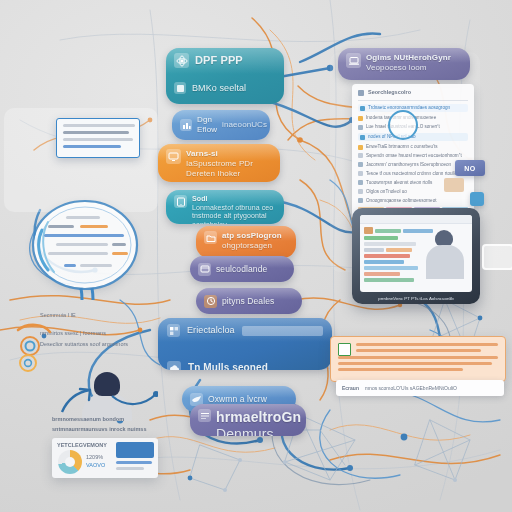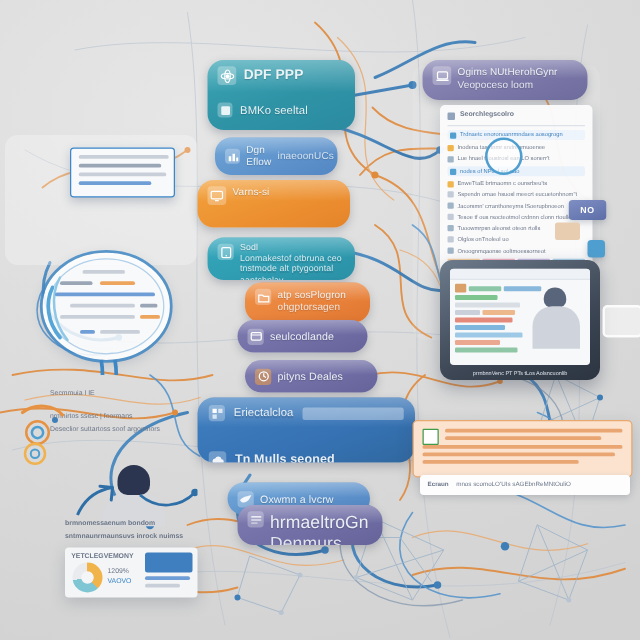--- a/index.html
+++ b/index.html
@@ -15,21 +15,21 @@
   .layer{position:absolute;left:0;top:0;width:512px;height:512px;}
   svg.layer{pointer-events:none;}
 
   
   .card{position:absolute;border-radius:13px;overflow:hidden;
     box-shadow:0 3px 7px rgba(60,70,90,.26);
     color:#f2f6f8; display:flex; align-items:center; gap:5px;
     padding:5px 8px; box-sizing:border-box;}
   .card .txt{font-size:8px;line-height:1.22;letter-spacing:.1px;
     text-shadow:0 1px 1px rgba(0,0,0,.22); filter:blur(.35px); opacity:.95;}
-  .card .txt b{font-weight:normal;display:block;}
+  .card .txt b{font-weight:bold;display:block;}
   .card .txt i{font-style:normal;display:block;opacity:.92;}
   .gl{position:absolute;left:0;top:0;right:0;height:46%;
     background:linear-gradient(180deg,rgba(255,255,255,.30),rgba(255,255,255,0));
     pointer-events:none;}
 
   .ic{flex:0 0 auto;width:15px;height:15px;border-radius:3px;
     background:rgba(255,255,255,.28);
     display:flex;align-items:center;justify-content:center;}
   .ic svg{display:block}
 
@@ -322,20 +322,21 @@
   <div class="card c-orange" style="left:158px;top:144px;width:122px;height:38px;align-items:flex-start;">
     <div class="gl"></div>
     <span class="ic">
       <svg width="11" height="11" viewBox="0 0 11 11">
           <rect x="1" y="2" width="9" height="6" rx="1" fill="none" stroke="#fff" stroke-width="1"></rect>
       <rect x="4" y="9" width="3" height="1" fill="#fff"></rect>
         </svg>
     </span>
     <span class="txt">
       <b>Varns-si</b>
+      <i>IaSpusctrome PDr Dereten Ihoker</i>
     </span>
   </div>
 
   <div class="card c-cyan" style="left:166px;top:190px;width:118px;height:34px;align-items:flex-start;">
     <div class="gl"></div>
     <span class="ic" style="width:13px;height:13px">
       <svg width="10" height="10" viewBox="0 0 10 10">
           <rect x="1.5" y="1" width="7" height="8" rx="1" fill="none" stroke="#fff" stroke-width="1"></rect>
       <circle cx="5" cy="7.6" r=".6" fill="#fff"></circle>
         </svg>

